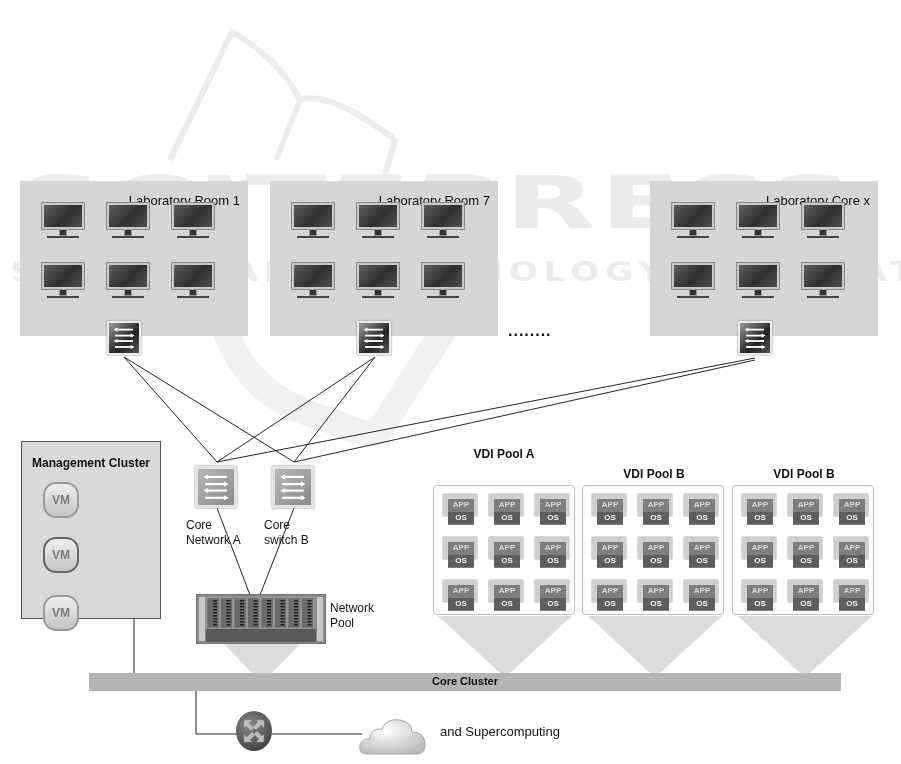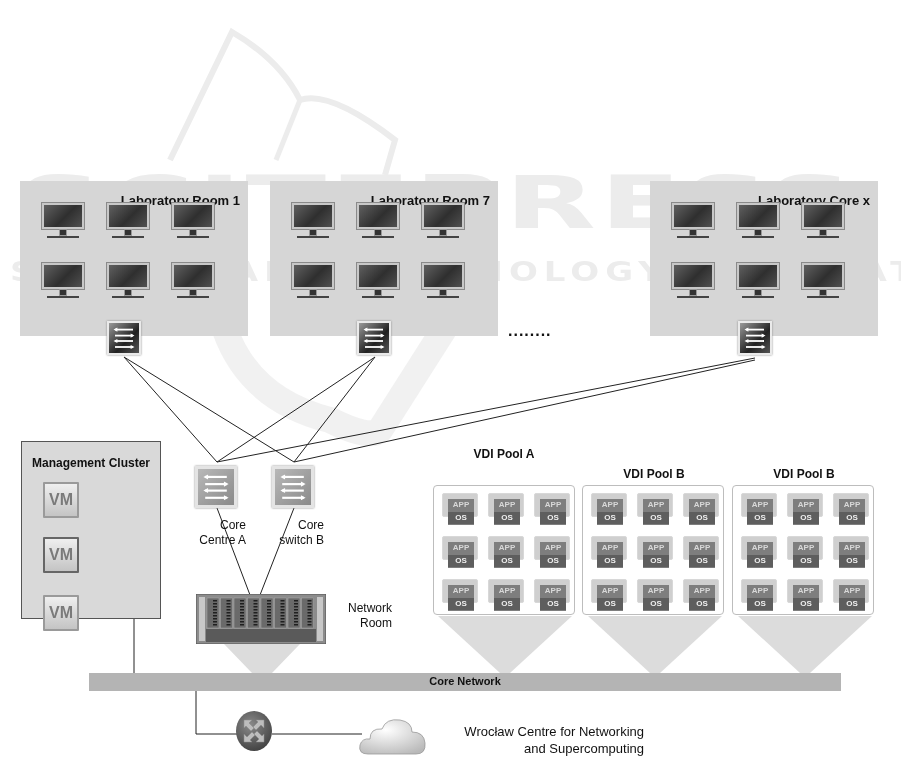--- a/index.html
+++ b/index.html
@@ -8,42 +8,42 @@
   .abs { position:absolute; }
 
   
   .wm { position:absolute; pointer-events:none; color:#ececec; font-family:"DejaVu Sans", sans-serif; font-weight:bold; white-space:nowrap; z-index:0; }
   .wm-big { left:18px; top:160px; font-size:118px; letter-spacing:4px; transform:scaleY(0.62); transform-origin:top left; }
   .wm-small { left:10px; top:255px; font-size:34px; letter-spacing:6px; transform:scaleY(0.8); transform-origin:top left; }
   svg.wm-svg { position:absolute; left:0; top:0; z-index:0; }
 
   
   .lab { position:absolute; background:#d6d6d6; z-index:1; }
-  .lab-title { position:absolute; right:8px; top:12px; font-size:13px; font-weight:bold; }
+  .lab-title { position:absolute; right:8px; top:12px; font-size:13px; font-weight:normal; }
   .monitor { position:absolute; width:42px; height:38px; }
   .monitor .scr { position:absolute; left:0; top:0; width:42px; height:26px; border:2px solid #c8c8c8; box-sizing:border-box;
         background:linear-gradient(135deg,#606060 0%,#2f2f2f 55%,#505050 100%); outline:1px solid #8a8a8a; }
   .monitor .neck { position:absolute; left:17px; top:26px; width:8px; height:7px; background:#333; border:1px solid #999; box-sizing:border-box; }
   .monitor .base { position:absolute; left:5px; top:33px; width:32px; height:2px; background:#444; }
 
   
   .sw { position:absolute; width:34px; height:34px; box-sizing:border-box; border:2px solid #eaeaea;
         background:linear-gradient(135deg,#9a9a9a 0%,#222 60%,#555 100%); z-index:2; box-shadow:0 0 2px #888; }
   .sw.core { width:42px; height:42px; background:linear-gradient(135deg,#b8b8b8,#8a8a8a); border:3px solid #e4e4e4; }
   .sw svg { position:absolute; left:0; top:0; width:100%; height:100%; }
 
   .dots { position:absolute; left:508px; top:322px; font-size:16px; font-weight:bold; letter-spacing:1px; z-index:2; }
 
   
   .mgmt { position:absolute; left:21px; top:441px; width:140px; height:178px; background:#d9d9d9; border:1px solid #555; box-sizing:border-box; z-index:2; }
   .mgmt-title { position:absolute; left:0; width:100%; top:14px; text-align:center; font-size:12px; font-weight:bold; }
-  .vm { position:absolute; left:21px; width:36px; height:36px; box-sizing:border-box; border:2px solid #9a9a9a; border-radius:1px;
-        background:linear-gradient(#efefef,#c4c4c4); display:flex; align-items:center; justify-content:center; font-size:16px; font-weight:bold; color:#7a7a7a; }
-
-  .label { position:absolute; font-size:12px; text-align:right; z-index:3; line-height:15px; }
+  .vm { position:absolute; left:21px; width:36px; height:36px; box-sizing:border-box; border:2px solid #9a9a9a; border-radius:13px;
+        background:linear-gradient(#efefef,#c4c4c4); display:flex; align-items:center; justify-content:center; font-size:12px; font-weight:bold; color:#7a7a7a; }
+
+  .label { position:absolute; font-size:12px; text-align:left; z-index:3; line-height:15px; }
 
   
   .server { position:absolute; left:196px; top:594px; width:130px; height:50px; z-index:3; }
 
   
   .pool-title { position:absolute; font-size:12px; font-weight:bold; text-align:center; width:148px; z-index:3; }
   .pool { position:absolute; top:485px; width:142px; height:130px; background:#fff; border:1px solid #bdbdbd; border-radius:4px; box-sizing:border-box; z-index:3; }
   .vmtile { position:absolute; width:36px; height:24px; background:#cfcfcf; border:1px solid #d8d8d8; box-sizing:border-box; border-radius:2px; }
   .vmtile .inner { position:absolute; left:5px; top:5px; width:26px; height:26px; background:#7e7e7e; }
   .vmtile .app { position:absolute; left:0; top:1px; width:26px; text-align:center; font-size:8px; font-weight:bold; color:#d8d8d8; }
@@ -262,21 +262,21 @@
       <line x1="8.4" x2="33.6" y1="17.64" y2="17.64" stroke="#fff" stroke-width="2.52"></line>
       <polygon points="35.699999999999996,17.64 30.24,14.7 30.24,20.580000000000002" fill="#fff"></polygon>
       <line x1="8.4" x2="33.6" y1="25.2" y2="25.2" stroke="#fff" stroke-width="2.52"></line>
       <polygon points="6.3,25.2 11.760000000000002,22.259999999999998 11.760000000000002,28.14" fill="#fff"></polygon>
       <line x1="8.4" x2="33.6" y1="33.6" y2="33.6" stroke="#fff" stroke-width="2.52"></line>
       <polygon points="35.699999999999996,33.6 30.24,30.66 30.24,36.54" fill="#fff"></polygon>
     </svg>
   </div>
 <div class="label" style="left:186px;top:518px;width:60px;">
   <div>Core</div>
-  <div>Centre A</div>
+  <div>Network A</div>
 </div>
 <div class="label" style="left:264px;top:518px;width:60px;">
   <div>Core</div>
   <div>switch B</div>
 </div>
 
 <svg class="server" viewBox="0 0 130 50">
   <rect x="0" y="0" width="130" height="50" fill="#8c8c8c" stroke="#555"></rect>
   <rect x="3" y="3" width="6" height="44" fill="#c8c8c8"></rect>
   <rect x="121" y="3" width="6" height="44" fill="#c8c8c8"></rect>
@@ -367,21 +367,21 @@
       <rect x="111.5" y="21" width="4" height="1.5" fill="#1f1f1f"></rect>
       <rect x="111.5" y="24" width="4" height="1.5" fill="#1f1f1f"></rect>
       <rect x="111.5" y="27" width="4" height="1.5" fill="#1f1f1f"></rect>
       <rect x="111.5" y="30" width="4" height="1.5" fill="#1f1f1f"></rect>
       <rect x="107.5" y="39" width="7" height="5" fill="#222"></rect>
     </g>
   <rect x="10" y="35" width="110" height="13" fill="#5a5a5a"></rect>
 </svg>
 <div class="label" style="left:330px;top:601px;width:62px;">
   <div>Network</div>
-  <div>Room</div>
+  <div>Pool</div>
 </div>
 
 <div class="pool-title" style="left:430px;top:447px;">VDI Pool A</div>
 <div class="pool-title" style="left:580px;top:467px;">VDI Pool B</div>
 <div class="pool-title" style="left:730px;top:467px;">VDI Pool B</div>
 <div class="pool" style="left:433px;">
     <div class="vmtile" style="left: 8px; top: 7px;">
       <div class="inner">
         <div class="app">APP</div>
         <div class="os">OS</div>
@@ -543,21 +543,21 @@
     </div>
     <div class="vmtile" style="left: 100px; top: 93px;">
       <div class="inner">
         <div class="app">APP</div>
         <div class="os">OS</div>
       </div>
     </div>
   </div>
 
 <div class="core-bar">
-  <span>Core Network</span>
+  <span>Core Cluster</span>
 </div>
 
 <div class="router">
   <svg viewBox="0 0 36 40" width="36" height="40">
     <g fill="#bdbdbd" stroke="#888" stroke-width="0.5">
       <polygon points="8,9 16,9 13,12 18,17 15,20 10,15 8,17"></polygon>
       <polygon points="28,9 28,17 25,14 20,19 17,16 22,11 20,9"></polygon>
       <polygon points="8,31 8,23 11,26 16,21 19,24 14,29 16,31"></polygon>
       <polygon points="28,31 20,31 23,28 18,23 21,20 26,25 28,23"></polygon>
     </g>
@@ -566,15 +566,14 @@
 <svg class="cloud" viewBox="0 0 70 44">
   <defs>
       <radialGradient id="cg" cx="40%" cy="30%" r="80%">
         <stop offset="0" stop-color="#ffffff"></stop>
         <stop offset="1" stop-color="#b8b8b8"></stop>
       </radialGradient>
     </defs>
   <path d="M10,40 Q0,40 2,31 Q4,24 12,25 Q12,14 24,15 Q28,4 42,6 Q54,8 54,18 Q66,18 67,29 Q68,40 58,40 Z" fill="url(#cg)" stroke="#999" stroke-width="0.8"></path>
 </svg>
 <div class="label" style="left:440px;top:723px;width:204px;font-size:13px;line-height:17px;">
-  <div>Wrocław Centre for Networking</div>
   <div>and Supercomputing</div>
 </div>
 
 </body></html>

